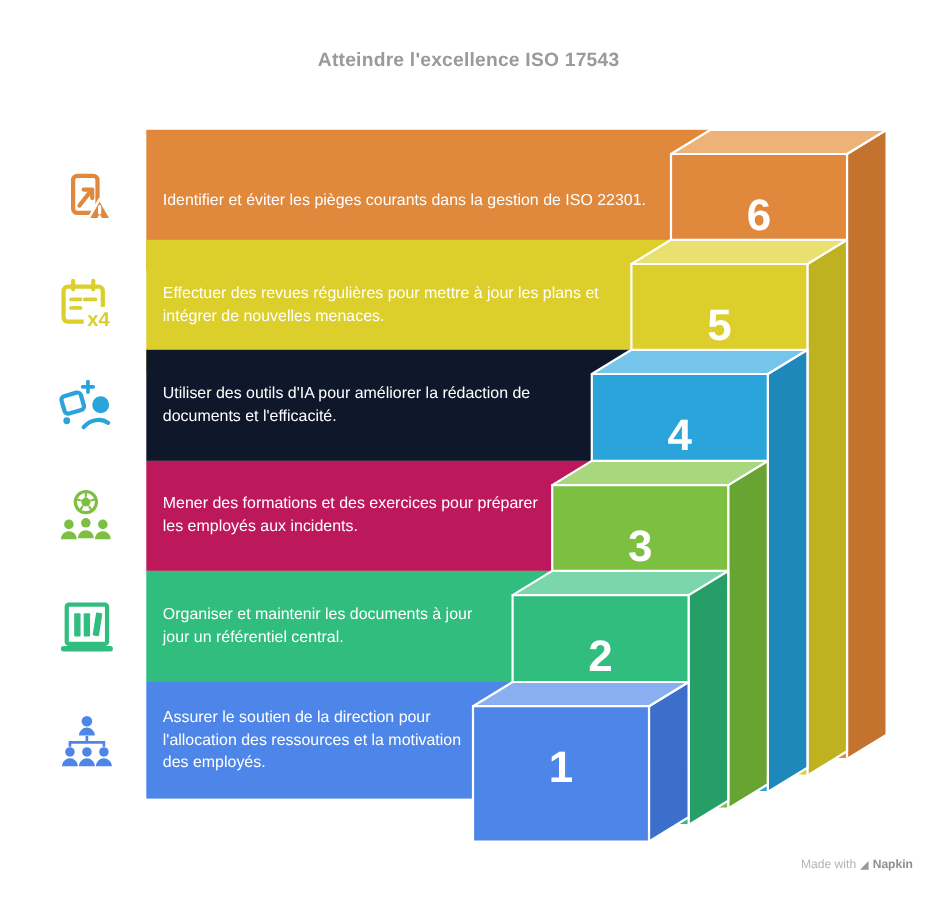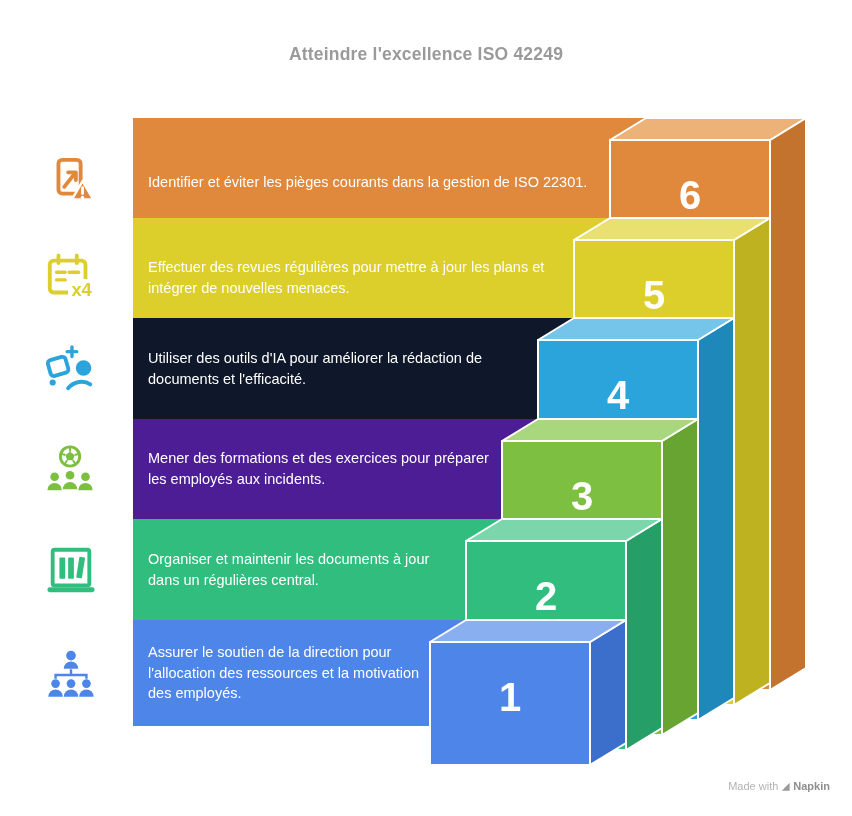--- a/index.html
+++ b/index.html
@@ -22,27 +22,27 @@
   .band{
     position:absolute;left:133px;box-sizing:border-box;z-index:1;
     display:flex;align-items:center;
     padding:10px 46px 10px 15px;color:#fff;
     font-size:14.5px;line-height:1.42;font-weight:500;
   }
   .band p{margin:0}
   .b0{width:513px;background:#E0883C}
   .b1{width:477px;background:#DCCF2B}
   .b2{width:441px;background:#0f172a}
-  .b3{width:405px;background:#4c1d95}
+  .b3{width:405px;background:#be185d}
   .b4{width:369px;background:#30BD7E}
   .b5{width:333px;background:#4D86E8}
   
   .icon-box{
     position:absolute;left:44px;width:62px;z-index:1;
-    display:flex;align-items:center;justify-content:flex-start;
+    display:flex;align-items:center;justify-content:flex-end;
   }
   
   .stairs{position:absolute;left:0;top:0;z-index:2;}
   .stairs polygon{stroke:#ffffff;stroke-width:2;stroke-linejoin:round;}
   .step-number{
     fill:#ffffff;font-family:"Liberation Sans",sans-serif;
     font-size:40px;font-weight:700;text-anchor:middle;
   }
   .icon-label-yellow{
     fill:#DCCF2B;font-family:"Liberation Sans",sans-serif;
@@ -54,36 +54,36 @@
     display:flex;align-items:center;gap:2px;
     font-size:11px;color:#b3b3b3;
   }
   .watermark .brand{color:#8f8f8f;font-weight:600;}
 </style>
 </head>
 <body>
 
 <div class="canvas">
 
-  <h1 class="title">Atteindre l'excellence ISO 42249</h1>
+  <h1 class="title">Atteindre l'excellence ISO 17543</h1>
 
   <div class="band t0 b0">
     <p>Identifier et éviter les pièges courants dans la gestion de ISO 22301.</p>
   </div>
   <div class="band t1 b1">
     <p>Effectuer des revues régulières pour mettre à jour les plans et intégrer de nouvelles menaces.</p>
   </div>
   <div class="band t2 b2">
     <p>Utiliser des outils d'IA pour améliorer la rédaction de documents et l'efficacité.</p>
   </div>
   <div class="band t3 b3">
     <p>Mener des formations et des exercices pour préparer les employés aux incidents.</p>
   </div>
   <div class="band t4 b4">
-    <p>Organiser et maintenir les documents à jour dans un régulières central.</p>
+    <p>Organiser et maintenir les documents à jour jour un référentiel central.</p>
   </div>
   <div class="band t5 b5">
     <p>Assurer le soutien de la direction pour l'allocation des ressources et la motivation des employés.</p>
   </div>
 
   <div class="icon-box t0">
     <svg width="54" height="54" viewBox="0 0 56 56">
       <g stroke="#E0883C" stroke-width="4" fill="none" stroke-linecap="round" stroke-linejoin="round">
         <rect x="15" y="5" width="23" height="35" rx="4"></rect>
         <path d="M21 33 L32 19"></path>

